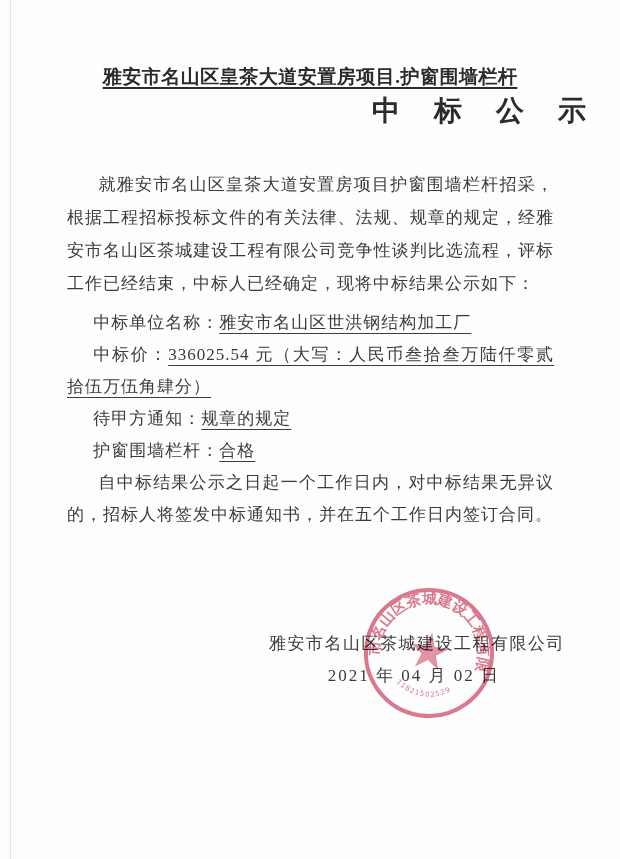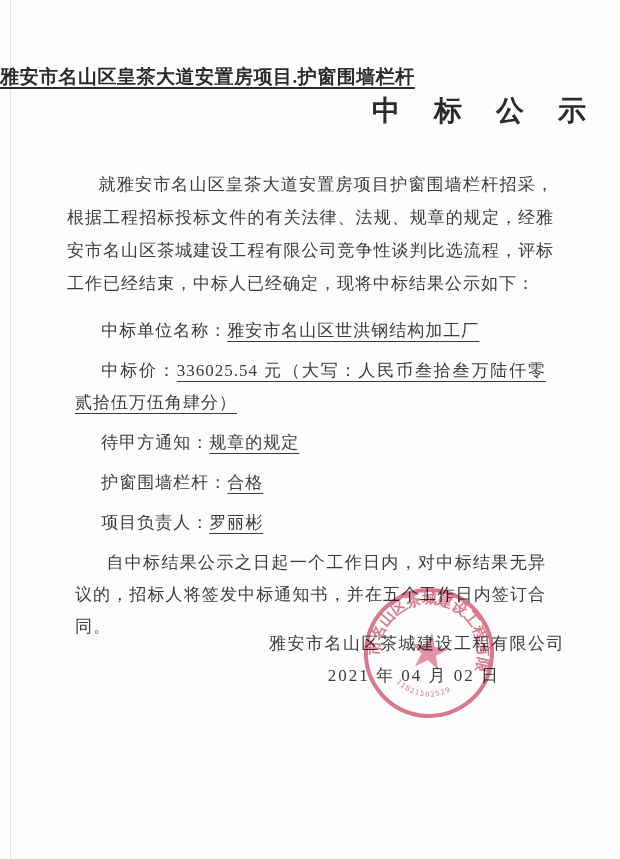--- a/index.html
+++ b/index.html
@@ -22,20 +22,21 @@
     top: 0;
     width: 1px;
     height: 859px;
     background: #e3e3e3;
   }
   .title1 {
     position: absolute;
     top: 64px;
     left: 0;
     width: 620px;
+    text-align: center;
     font-size: 19px;
     font-weight: bold;
     color: #2b2b2b;
     letter-spacing: 0.5px;
   }
   .title1 span {
     text-decoration: underline;
     text-underline-offset: 4px;
     text-decoration-thickness: 1.5px;
   }
@@ -71,21 +72,21 @@
   .details {
     position: absolute;
     left: 67px;
     top: 307px;
     width: 487px;
     font-size: 17px;
     letter-spacing: 1px;
     line-height: 32px;
   }
   .details p {
-    margin: 8px;
+    margin: 0;
     text-align: justify;
     text-justify: inter-character;
   }
   .field {
     text-indent: 1.55em;
   }
   .p2 {
     text-indent: 1.85em;
     font-family: Liberation Serif, serif;
   }
@@ -135,21 +136,20 @@
     <span>中标公示</span>
   </div>
 
   <p class="para p1">就雅安市名山区皇茶大道安置房项目护窗围墙栏杆招采，根据工程招标投标文件的有关法律、法规、规章的规定，经雅安市名山区茶城建设工程有限公司竞争性谈判比选流程，评标工作已经结束，中标人已经确定，现将中标结果公示如下：</p>
 
   <div class="details">
     <p class="field"><span>中标单位名称：</span><span class="u">雅安市名山区世洪钢结构加工厂</span></p>
     <p class="field"><span>中标价：</span><span class="u">336025.54 元（大写：人民币叁拾叁万陆仟零贰拾伍万伍角肆分）</span></p>
     <p class="field"><span>待甲方通知：</span><span class="u">规章的规定</span></p>
     <p class="field"><span>护窗围墙栏杆：</span><span class="u">合格</span></p>
-    <p class="field"><span>项目负责人：</span><span class="u">罗丽彬</span></p>
     <p class="p2">自中标结果公示之日起一个工作日内，对中标结果无异议的，招标人将签发中标通知书，并在五个工作日内签订合同。</p>
   </div>
 
   <div class="sig-company">雅安市名山区茶城建设工程有限公司</div>
   <div class="sig-date">2021 年 04 月 02 日</div>
 
   <svg class="stamp" viewBox="0 0 200 200" aria-hidden="true">
     <defs>
       <path id="seal-arc-top" d="M 30.5,125.3 A 74,74 0 1 1 169.5,125.3" fill="none"></path>
       <path id="seal-arc-bottom" d="M 60,152 A 68,68 0 0 0 140,152" fill="none"></path>

